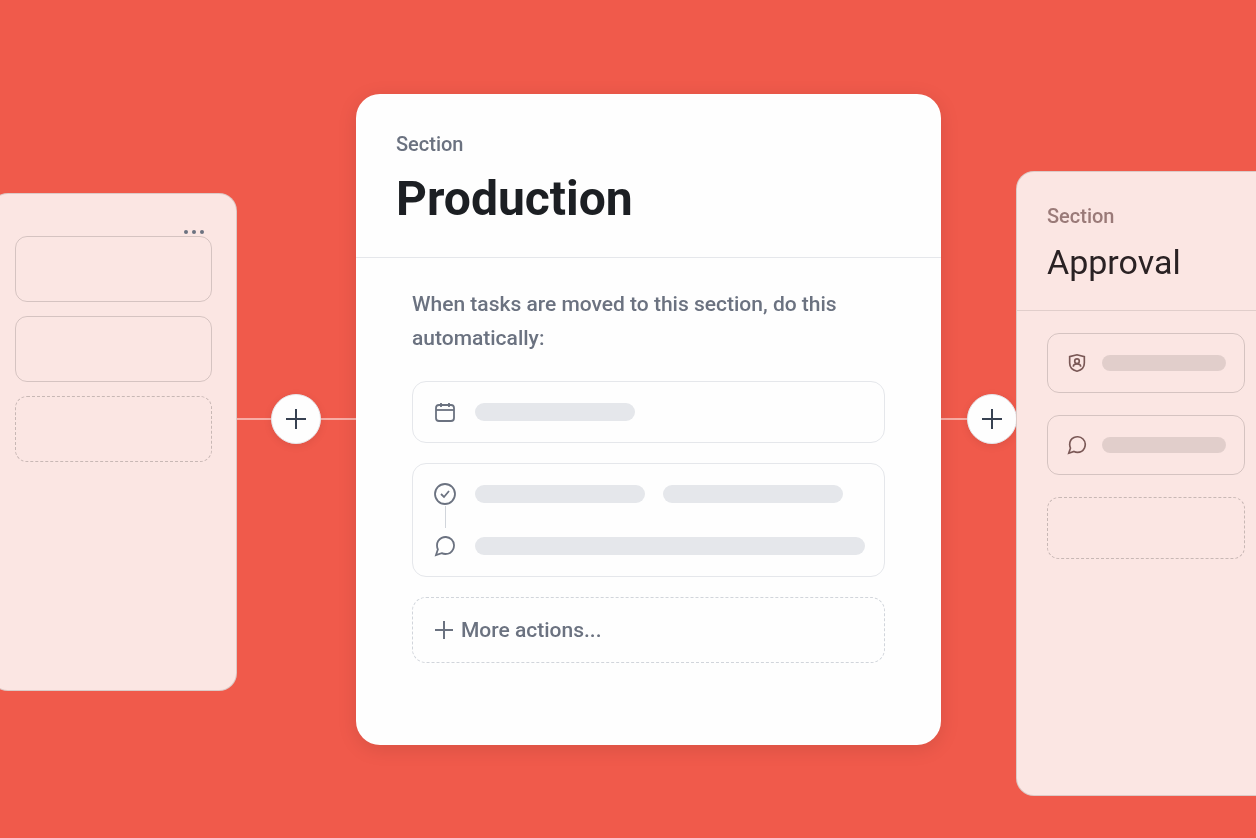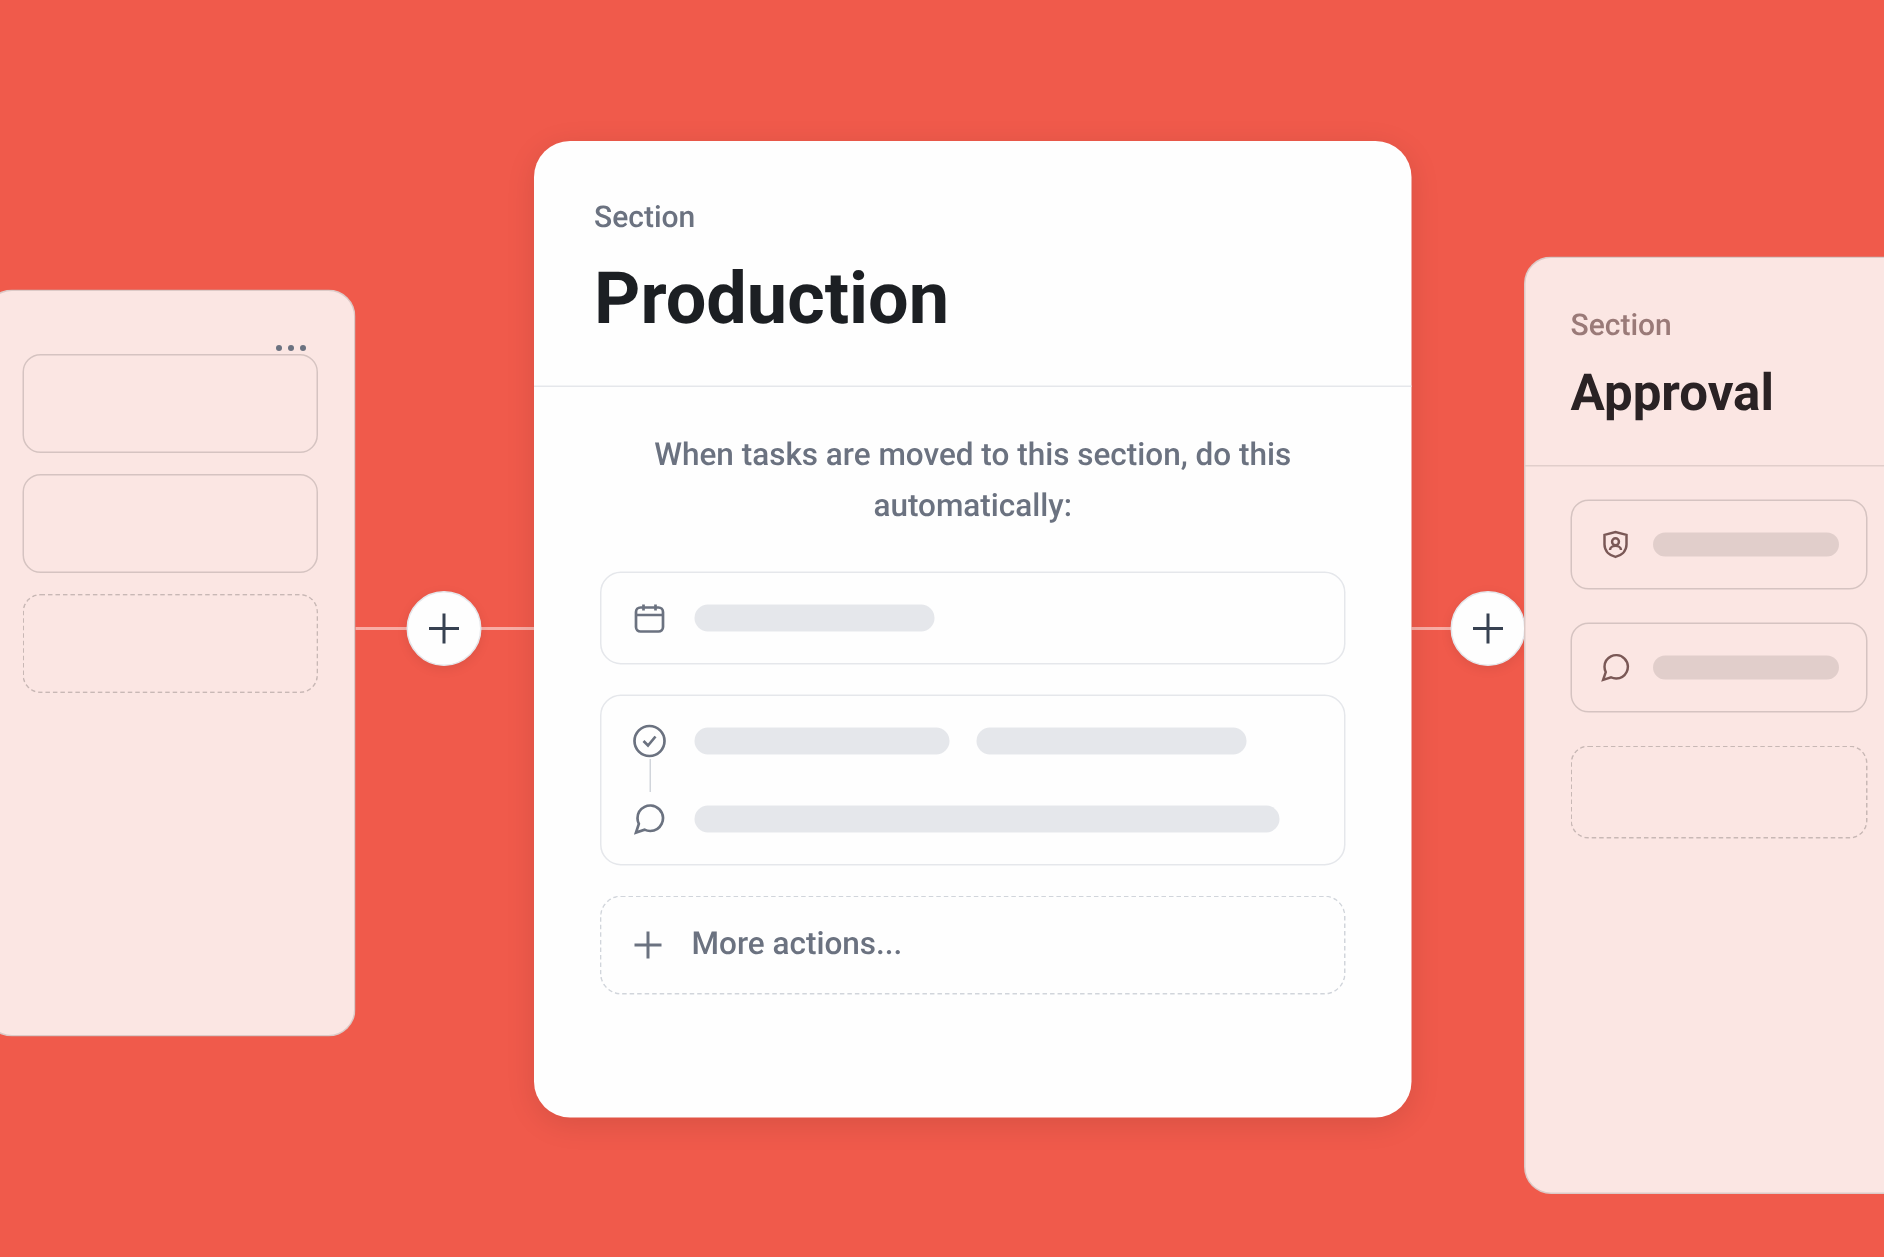--- a/index.html
+++ b/index.html
@@ -78,22 +78,21 @@
       color: #6b7280;
       font-weight: 500;
     }
     .center-card .section-title {
       font-size: 48px;
       font-weight: 700;
       color: #1c1f23;
       margin-top: 14px;
     }
     .center-card .body {
-      padding: 30px 44px;
-      text-align: center;
+      padding: 30px 56px;
     }
     .center-card .description {
       font-size: 21px;
       color: #6b7280;
       line-height: 1.6;
       font-weight: 500;
     }
     .center-card .action-row {
       border: 1px solid #e5e7eb;
       border-radius: 14px;
@@ -134,21 +133,21 @@
       background: #e5e7eb;
       border-radius: 9px;
     }
     .center-card .more-actions {
       border: 1.5px dashed #d1d5db;
       border-radius: 14px;
       padding: 20px 22px;
       margin-top: 20px;
       display: flex;
       align-items: center;
-      gap: 20px;
+      gap: 8px;
       cursor: pointer;
     }
     .center-card .more-actions-text {
       font-size: 21px;
       color: #6b7280;
       font-weight: 500;
     }
     .plus-icon-small {
       width: 18px;
       height: 18px;
@@ -185,21 +184,21 @@
       border: 1px solid rgba(0,0,0,0.12);
       padding: 32px 30px;
     }
     .right-card .section-label {
       font-size: 20px;
       color: #9a7a78;
       font-weight: 500;
     }
     .right-card .section-title {
       font-size: 34px;
-      font-weight: 700;
+      font-weight: 400;
       color: #2a2224;
       margin-top: 14px;
     }
     .right-card .divider {
       height: 1px;
       background: rgba(0,0,0,0.1);
       margin: 28px -30px 0 -30px;
     }
     .right-card .row {
       border: 1px solid rgba(0,0,0,0.15);

